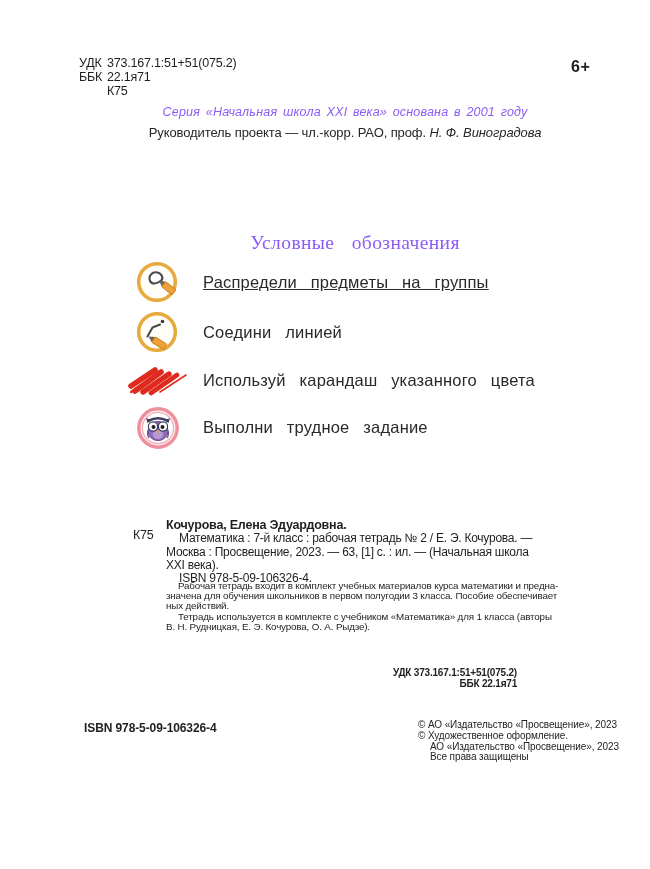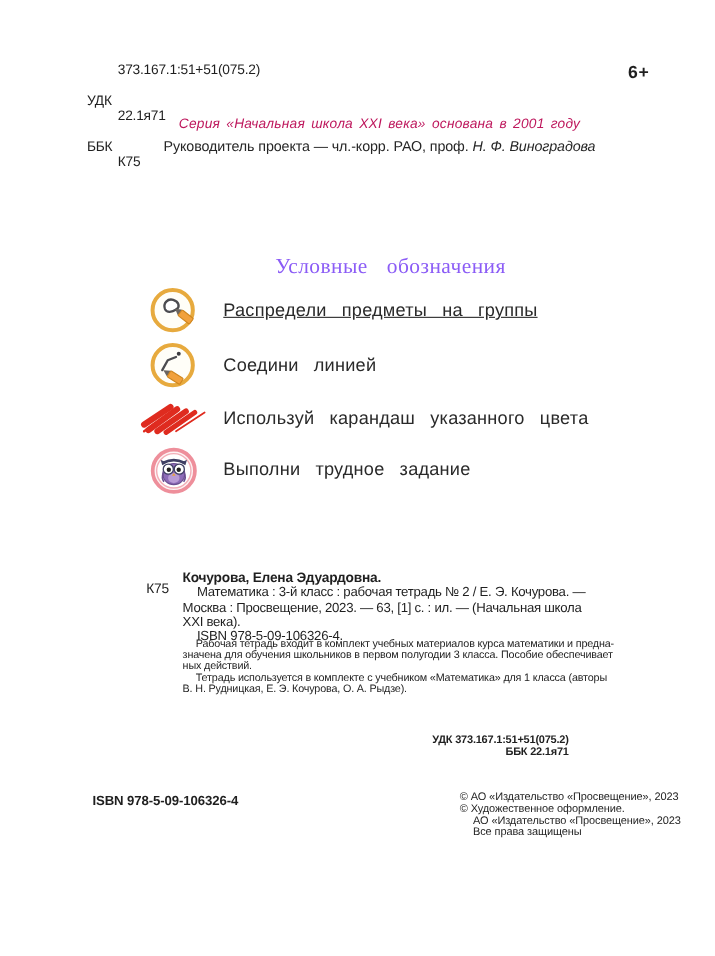--- a/index.html
+++ b/index.html
@@ -5,27 +5,27 @@
   html,body { margin:0; padding:0; background:#ffffff; }
   .page {
     position:relative; width:650px; height:869px; background:#ffffff;
     font-family:"Liberation Sans", sans-serif; color:#1f1f1f; overflow:hidden;
   }
   .abs { position:absolute; }
 
   
   .udk-top { left:79px; top:56px; font-size:12.5px; line-height:14px; letter-spacing:-0.2px; }
   .udk-row { display:flex; }
-  .udk-lbl { width:28px;margin-top:28px; }
+  .udk-lbl { width:28px; }
   .udk-code-row { margin-left:28px; }
 
   .age { left:571px; top:58px; font-size:16px; font-weight:bold; letter-spacing:0.5px; }
 
   .series { left:40px; top:105px; width:610px; text-align:center;
-            font-style:italic; font-size:12.5px; letter-spacing:0.2px; word-spacing:2px; color:#be185d; }
+            font-style:italic; font-size:12.5px; letter-spacing:0.2px; word-spacing:2px; color:#8b5cf6; }
   .lead   { left:40px; top:125px; width:610px; text-align:center; font-size:13px; letter-spacing:-0.1px; color:#262626; }
   .lead .it { font-style:italic; }
 
   
   .legend-title { left:60px; top:232px; width:590px; text-align:center;
                   font-family:"Liberation Serif", serif; font-weight:normal;
                   font-size:19.5px; letter-spacing:0.4px; word-spacing:12px; color:#8b5cf6; }
   .legend-label { position:absolute; left:203px; font-size:16.5px; letter-spacing:0.2px;
                   word-spacing:9px; color:#2a2a2a; white-space:nowrap; }
   .licon { position:absolute; }
@@ -130,21 +130,21 @@
       <path d="M13.5 25 Q11.5 29 14 33" fill="none" stroke="#6b4f91" stroke-width="1.4"></path>
       <path d="M32.5 25 Q34.5 29 32 33" fill="none" stroke="#6b4f91" stroke-width="1.4"></path>
     </svg>
   </span>
   <div class="legend-label" style="top:418px;">Выполни  трудное  задание</div>
 
   <div class="abs card-code">К75</div>
   <div class="abs card-author">Кочурова, Елена Эдуардовна.</div>
 
   <div class="abs card-desc">
-    <div class="indent">Математика : 3-й класс : рабочая тетрадь № 2 / Е. Э. Кочурова. —</div>
+    <div class="indent">Математика : 7-й класс : рабочая тетрадь № 2 / Е. Э. Кочурова. —</div>
     <div>Москва : Просвещение, 2023. — 63, [1] с. : ил. — (Начальная школа</div>
     <div>XXI века).</div>
   </div>
 
   <div class="abs card-isbn">ISBN 978-5-09-106326-4.</div>
 
   <div class="abs card-annot">
     <div class="indent">Рабочая тетрадь входит в комплект учебных материалов курса математики и предна-</div>
     <div>значена для обучения школьников в первом полугодии 3 класса. Пособие обеспечивает</div>
     <div>ных действий.</div>

